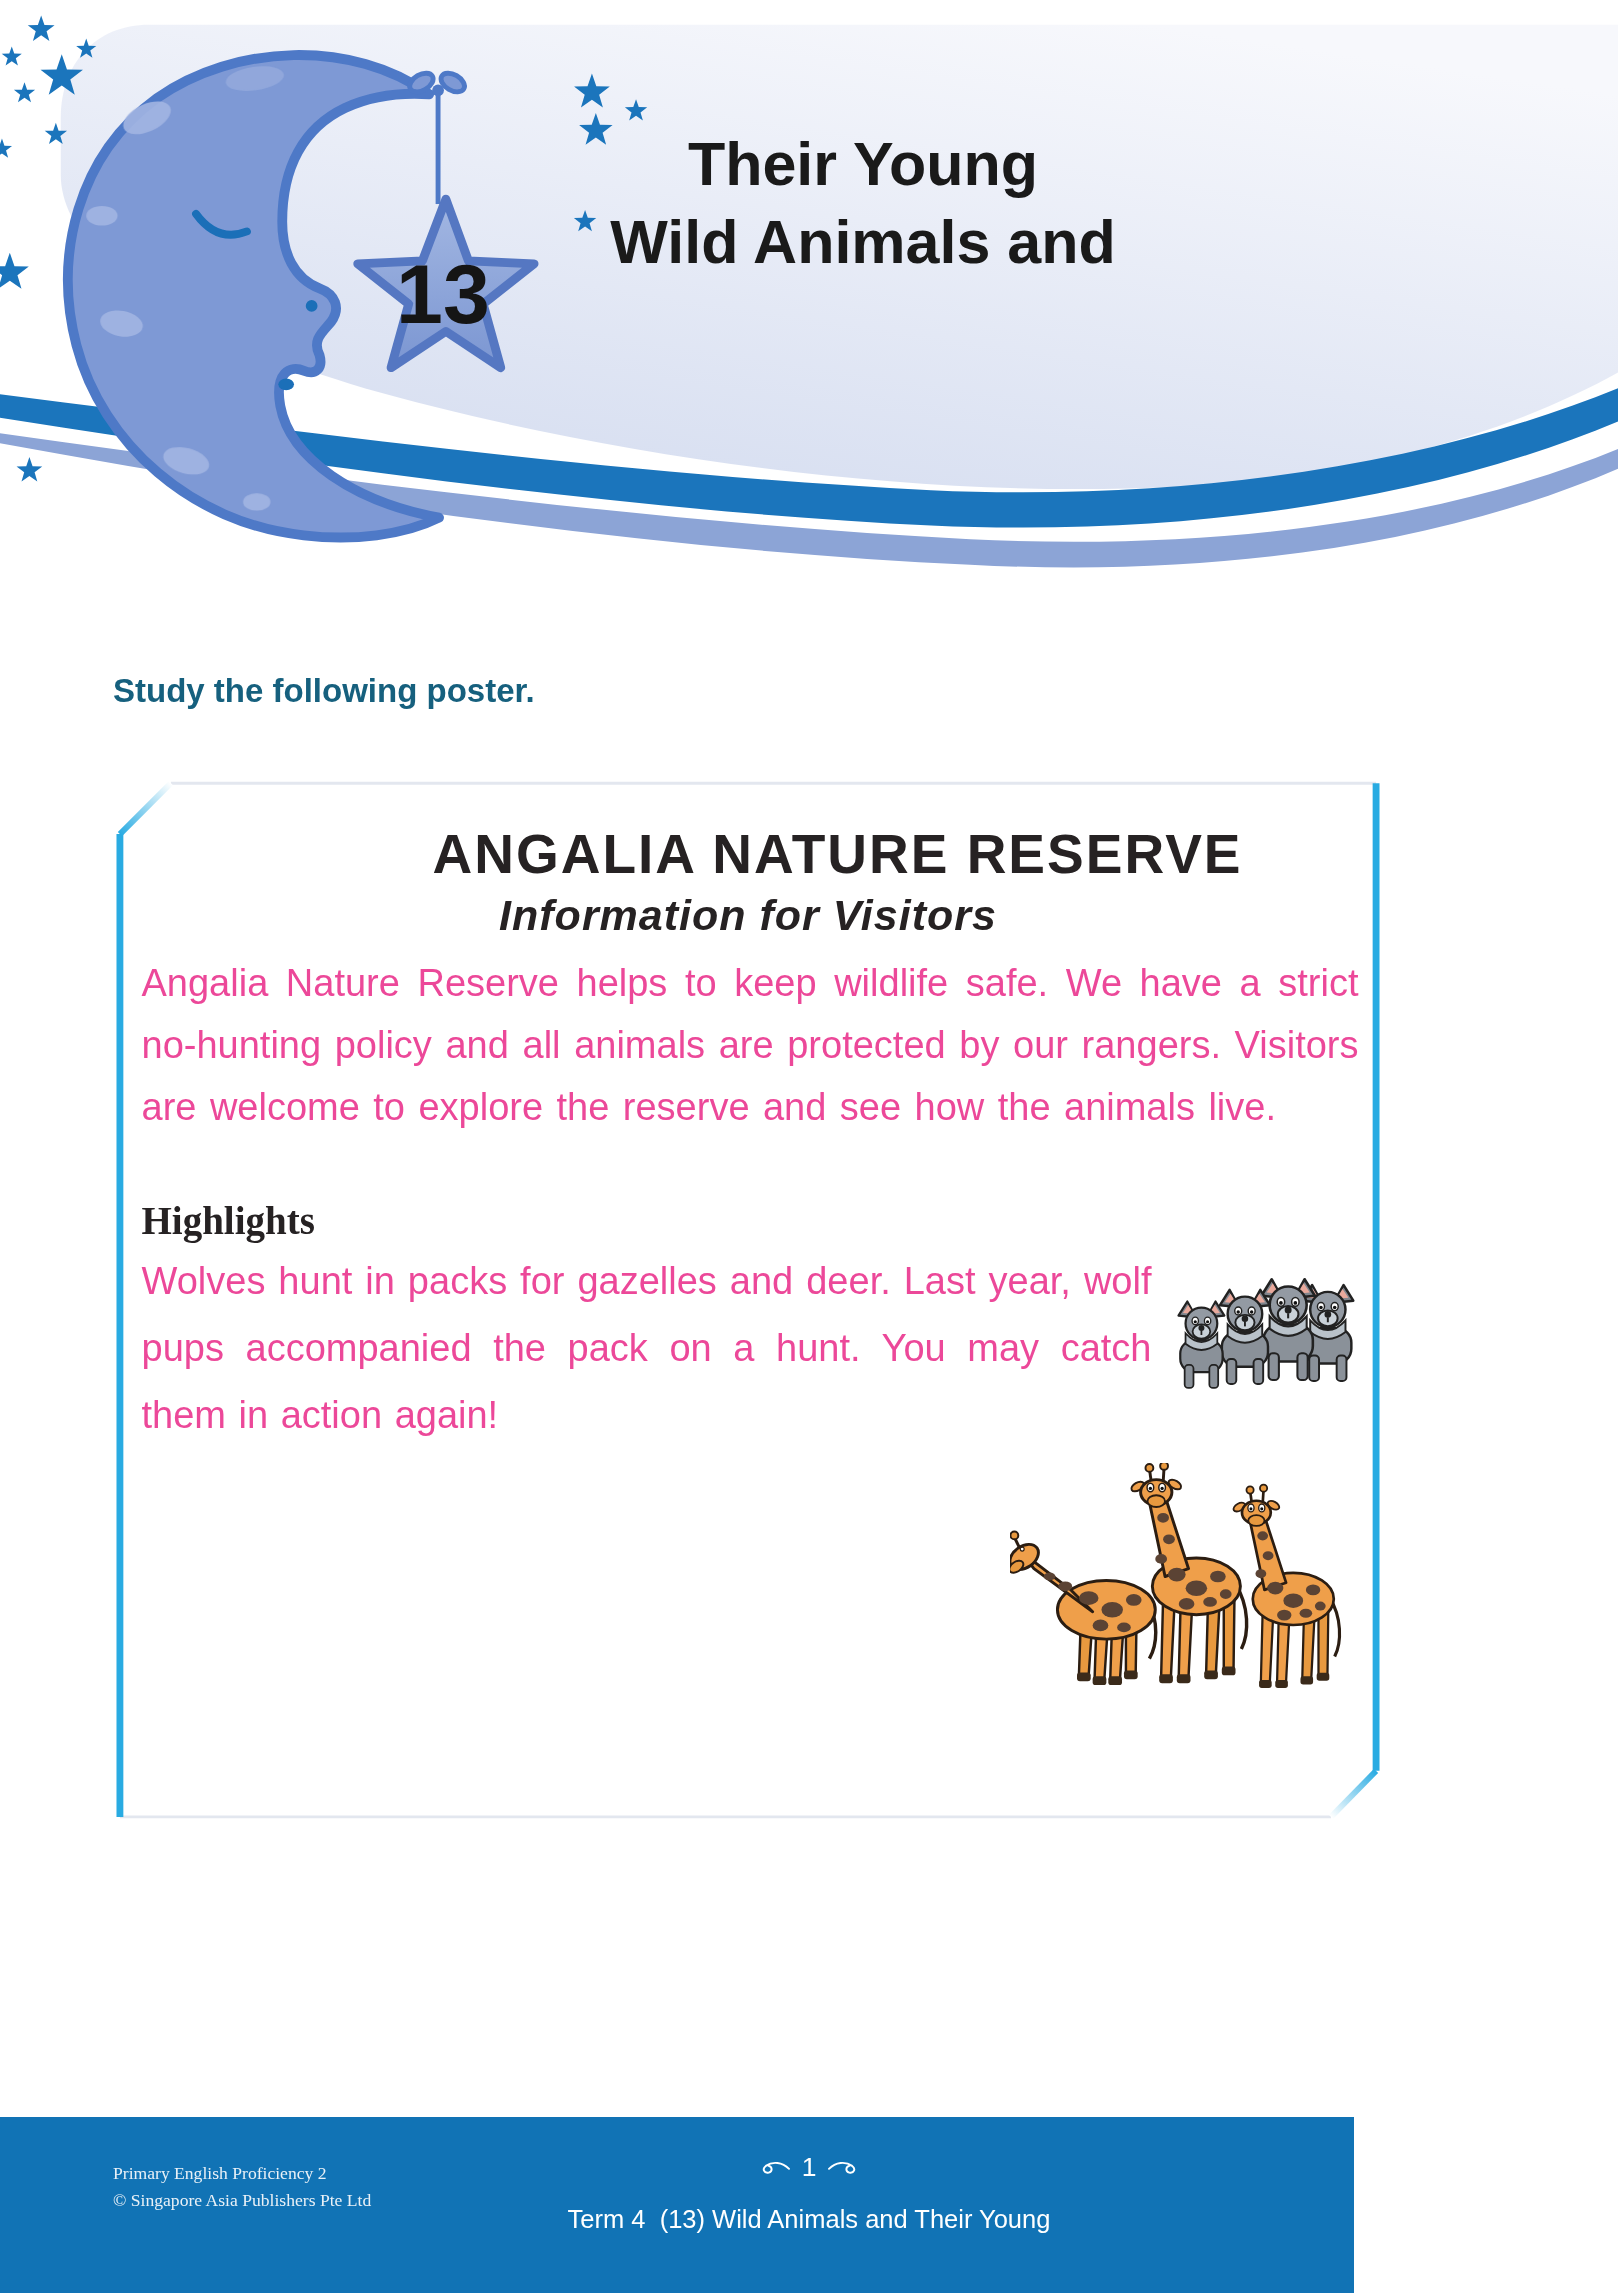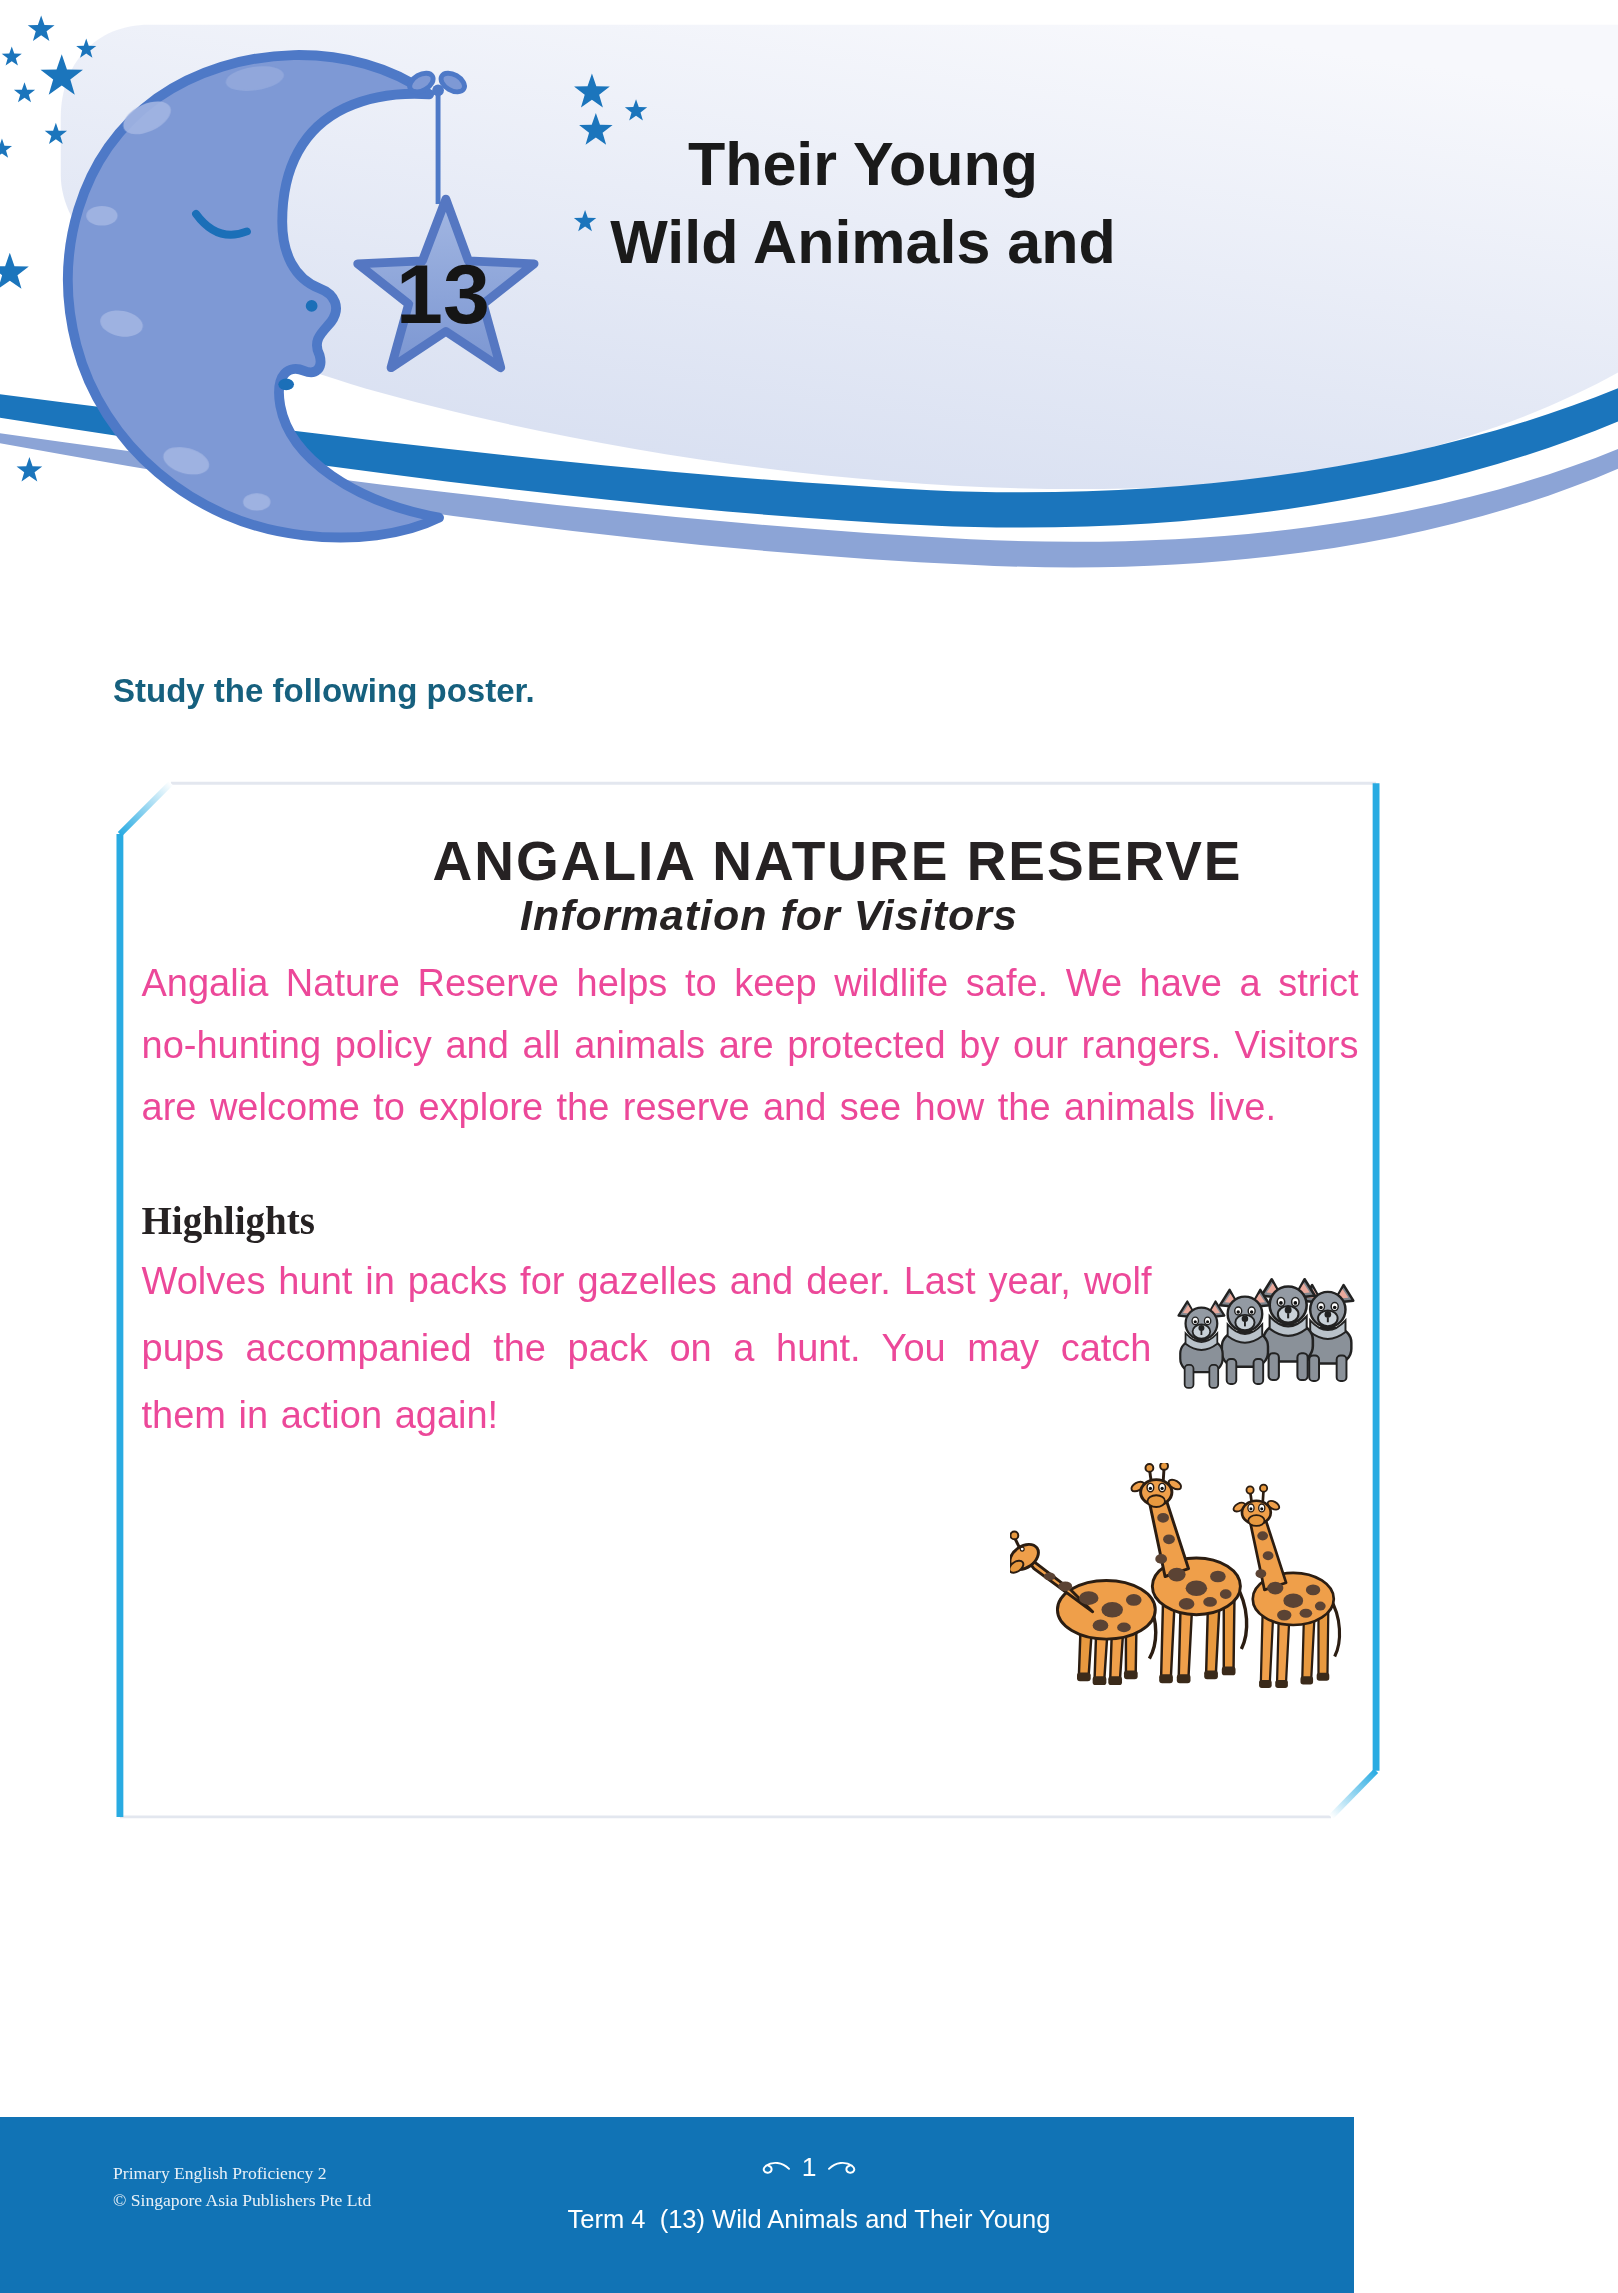--- a/index.html
+++ b/index.html
@@ -11,26 +11,26 @@
   .unit-title{
     position:absolute;left:559px;top:125px;width:608px;text-align:center;
     font-weight:bold;font-size:61px;line-height:1.28;color:#1a1a1a;letter-spacing:0px;
   }
   .instruction{
     position:absolute;left:113px;top:672px;font-size:33px;font-weight:bold;color:#16607e;
   }
   .poster{position:absolute;left:116px;top:779px;width:1264px;height:1045px;}
   .poster-frame{position:absolute;left:0;top:0;width:1264px;height:1045px;}
   .poster-title{
-    position:absolute;left:0;top:50px;width:1443px;text-align:center;
+    position:absolute;left:0;top:43px;width:1443px;text-align:center;
     font-size:55px;font-weight:bold;color:#262223;letter-spacing:2px;
   }
   .poster-subtitle{
     position:absolute;left:0;top:112px;width:1264px;text-align:center;
-    font-size:43px;font-style:italic;font-weight:600;color:#262223;letter-spacing:1px;padding-left:21px;
+    font-size:43px;font-style:italic;font-weight:600;color:#262223;letter-spacing:1px;
   }
   .poster p{margin:0;color:#ec4899;}
   .p-intro{
     position:absolute;left:25.5px;top:173px;width:1217px;
     font-size:38px;line-height:62px;text-align:justify;word-spacing:2.9px;
   }
   .highlights-heading{
     position:absolute;left:25.5px;top:419px;font-size:39px;font-weight:bold;color:#262223;font-family:Liberation Serif, serif;
   }
   .p-wolves{

